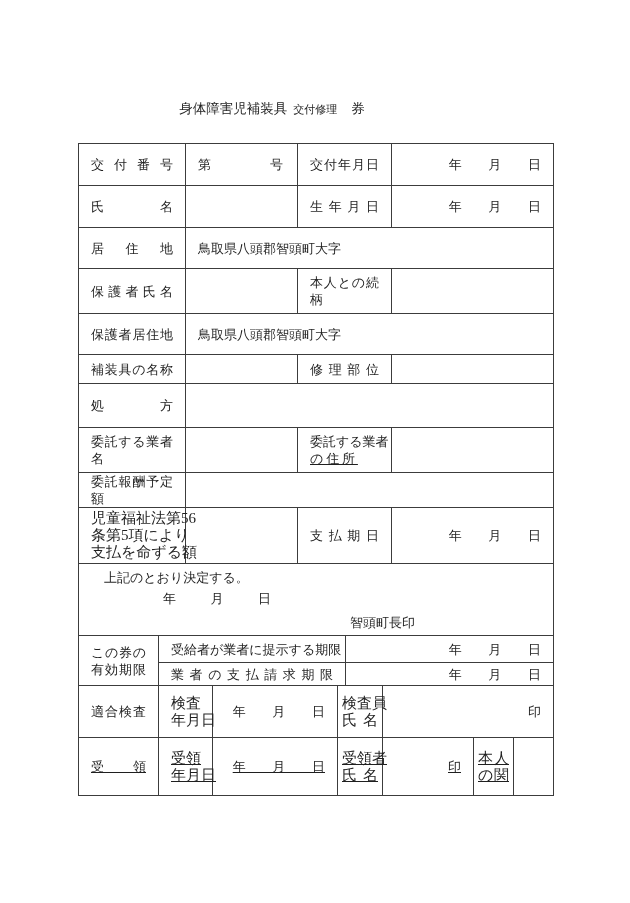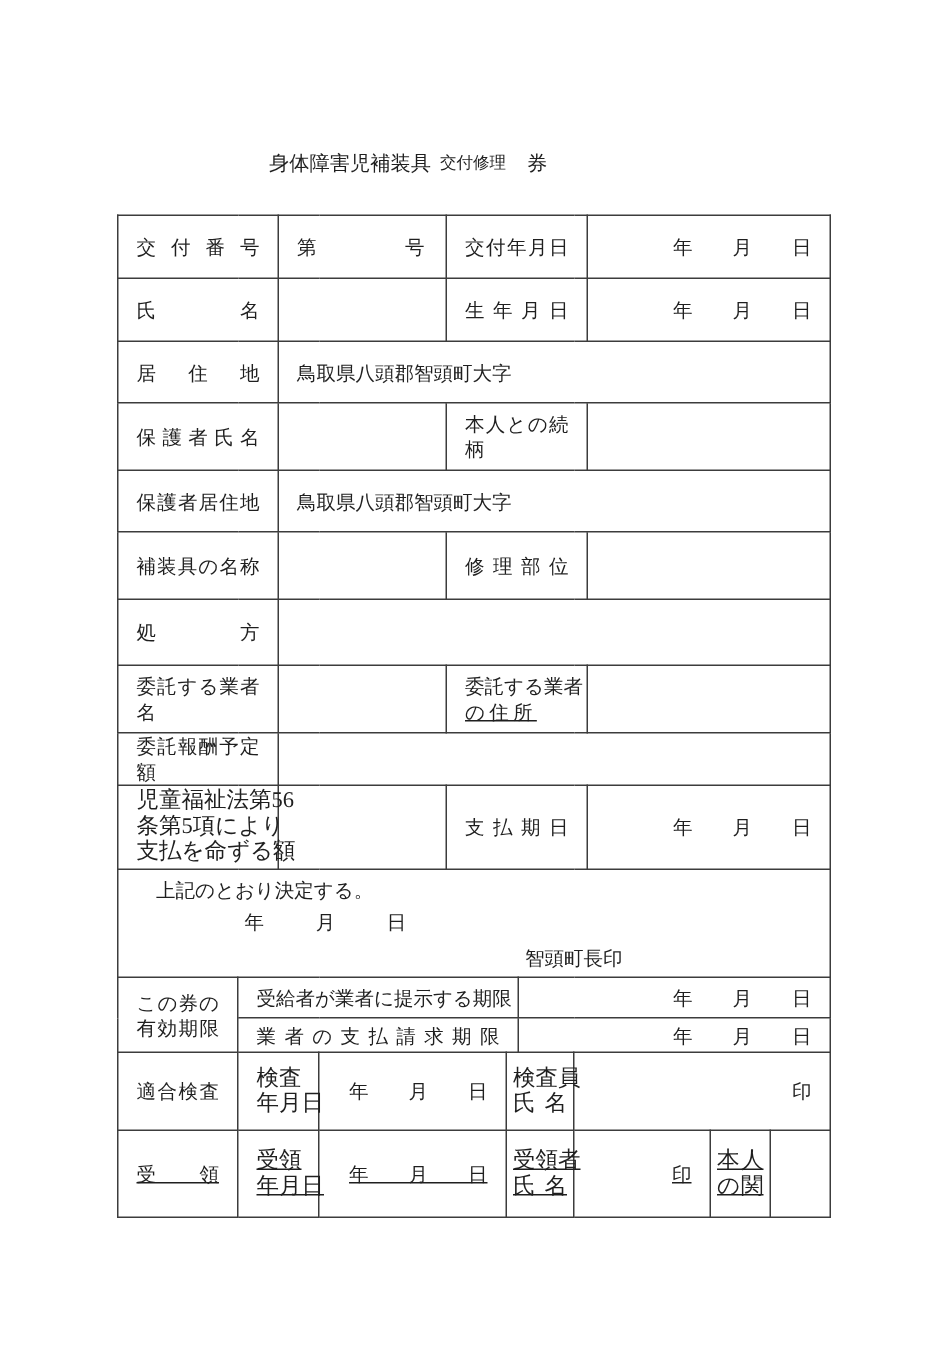--- a/index.html
+++ b/index.html
@@ -59,21 +59,21 @@
   .dec-sign {
     display: flex; justify-content: flex-start;
     padding-left: 259px; padding-right: 13px; margin-top: 7px; font-family: Liberation Serif, serif;
   }
 
   .seal-cell { vertical-align: bottom; text-align: right; padding: 0 13px 4px 8px; }
   .seal-cell-sm { vertical-align: bottom; text-align: right; padding: 0 6px 4px 6px; }
 
   
   .r1 { height: 42px; } .r2 { height: 42px; } .r3 { height: 41px; }
-  .r4 { height: 45px; } .r5 { height: 41px; } .r6 { height: 45px; }
+  .r4 { height: 45px; } .r5 { height: 41px; } .r6 { height: 29px; }
   .r7 { height: 44px; } .r8 { height: 45px; } .r9 { height: 34px; }
   .r10 { height: 56px; } .r11 { height: 72px; } .r12 { height: 27px; }
   .r13 { height: 23px; } .r14 { height: 52px; } .r15 { height: 58px; text-decoration: underline; }
 </style>
 </head>
 <body>
 
 <div class="page">
 
 

